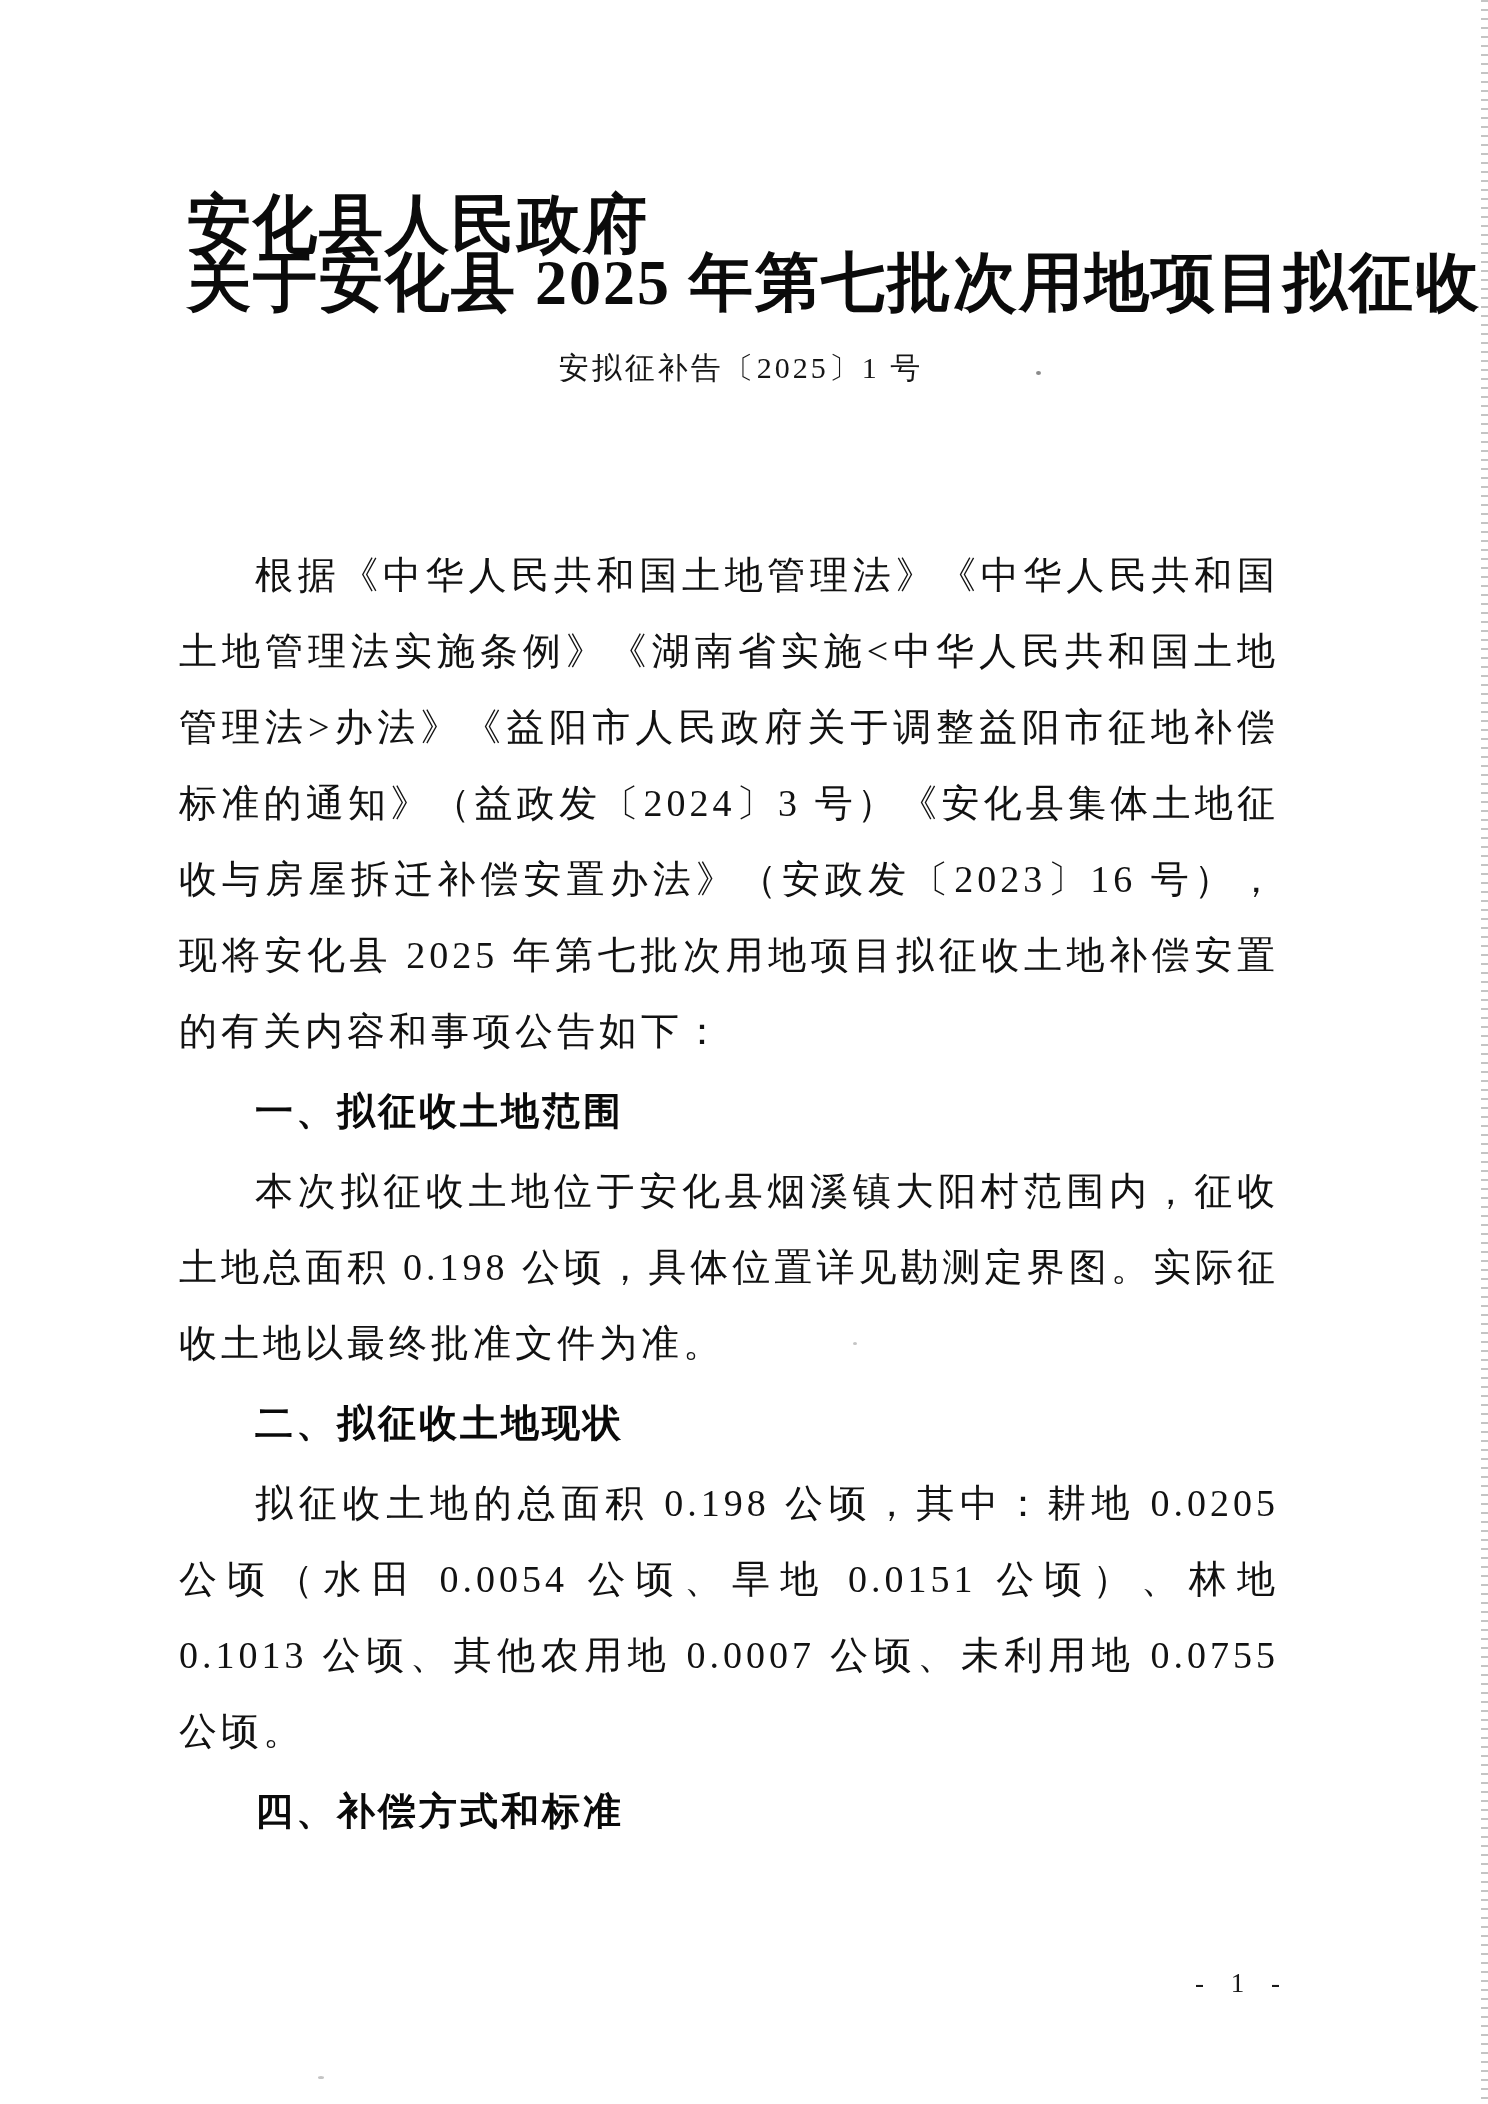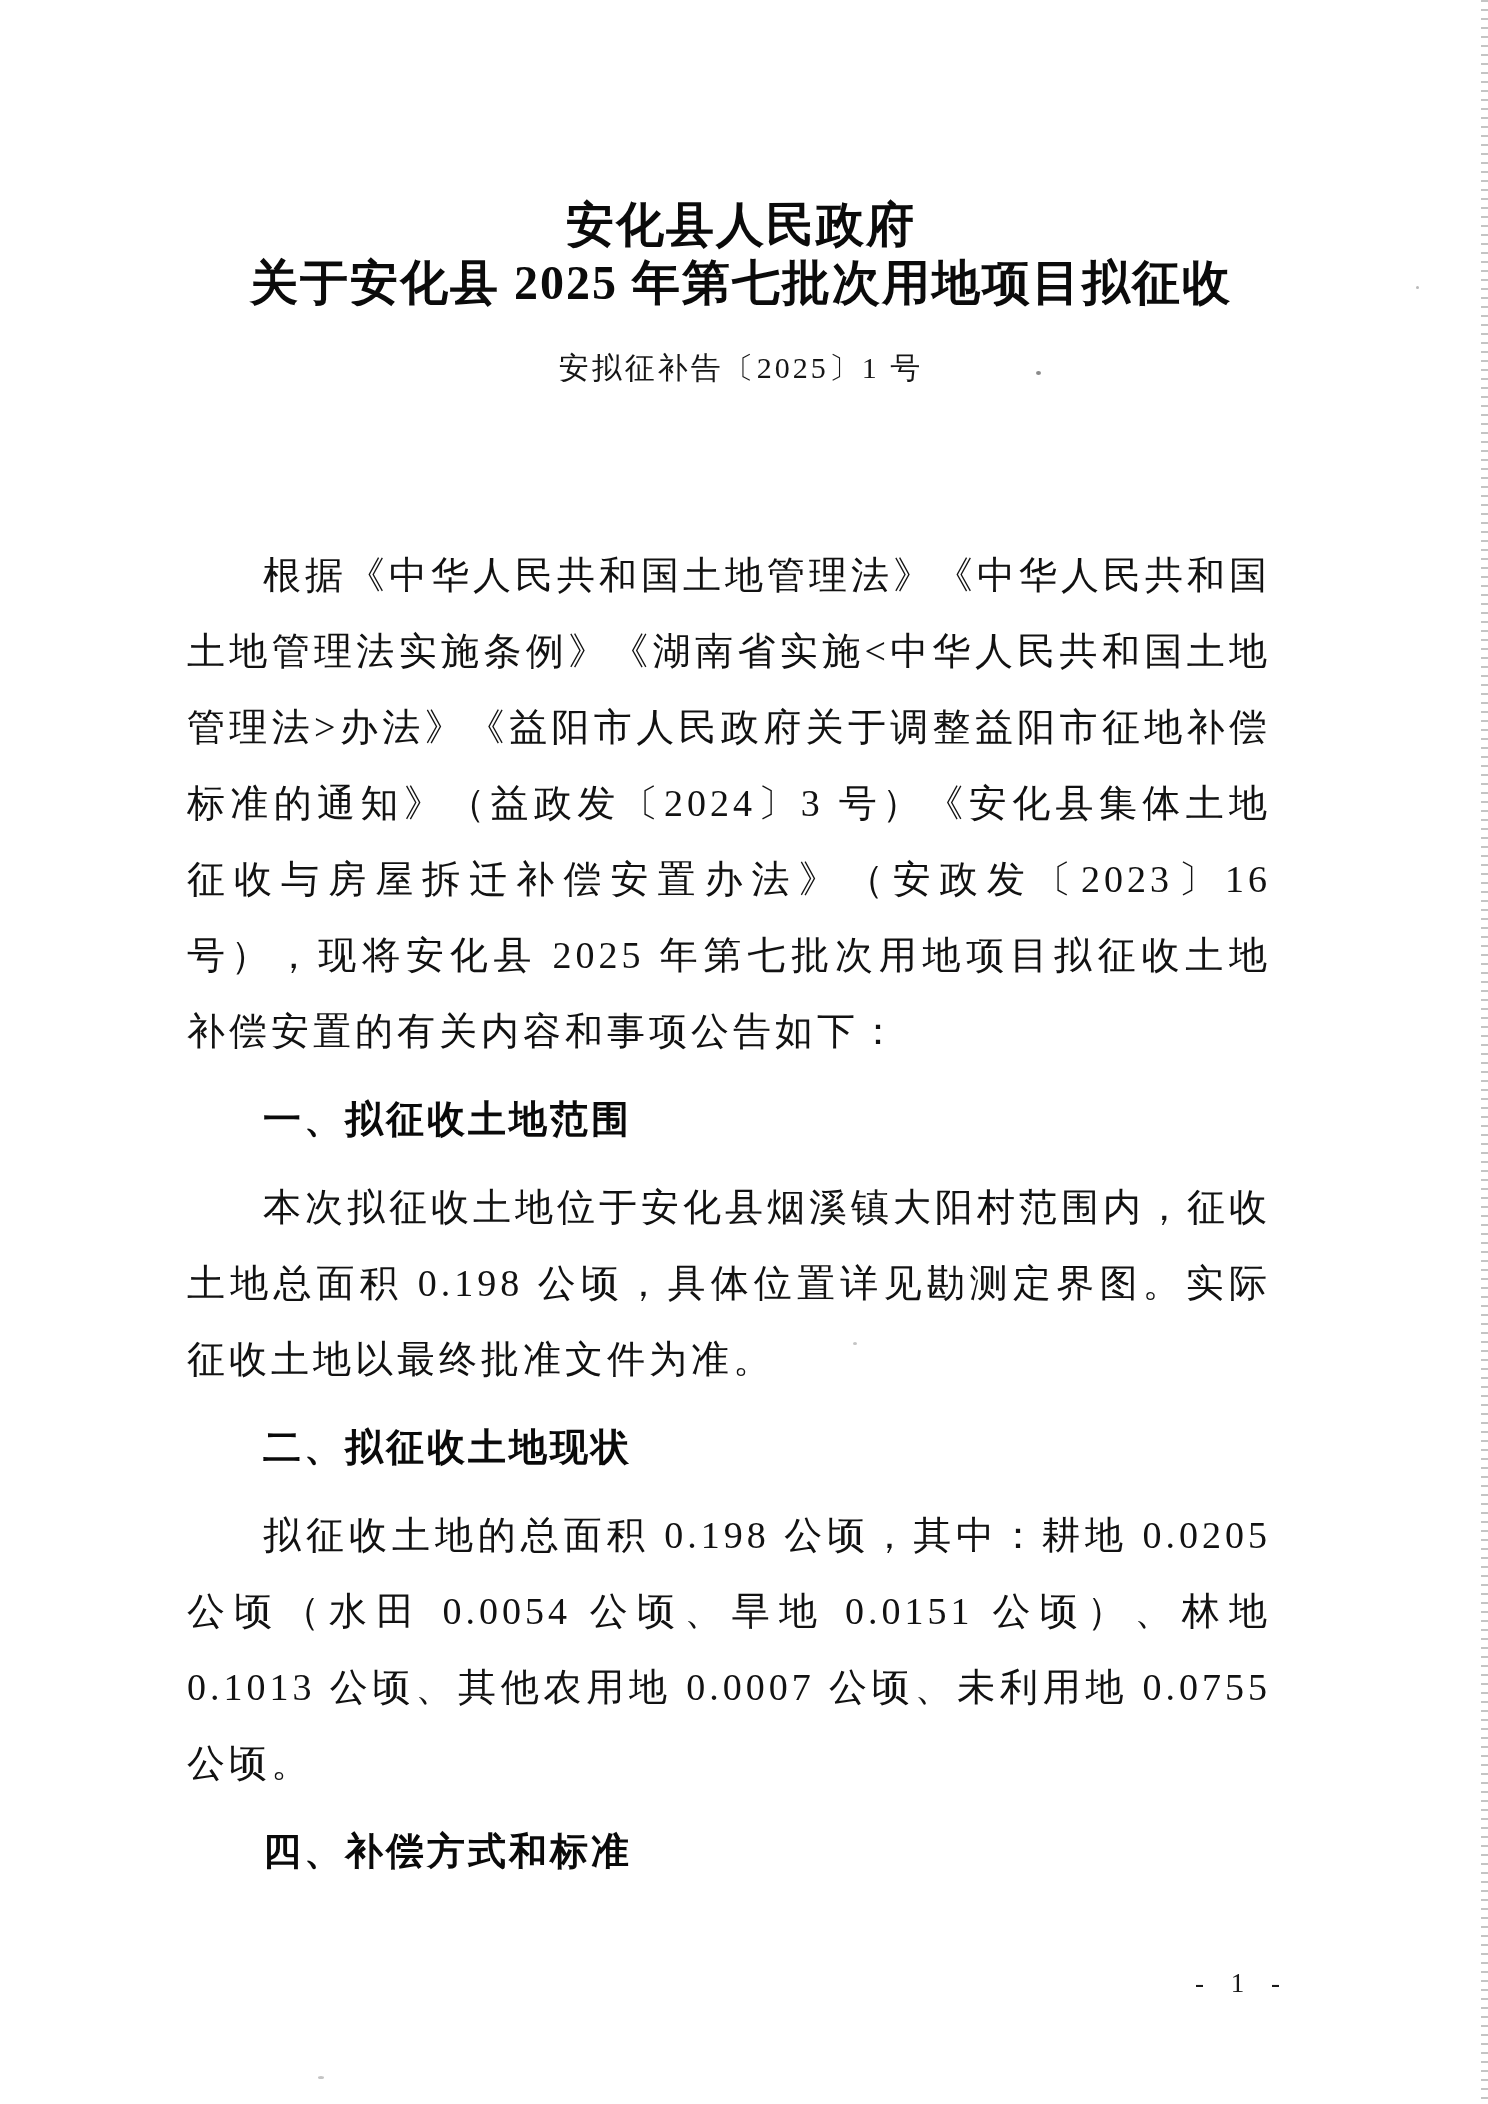--- a/index.html
+++ b/index.html
@@ -18,23 +18,22 @@
   }
   .content {
     position: absolute;
     left: 175px;
     top: 196px;
     width: 1108px;
   }
   .title-block {
     position: relative;
     left: 12px;
-    text-align: center;
     font-weight: bold;
-    font-size: 48px;
+    font-size: 64px;
     line-height: 58px;
     letter-spacing: 2px;
     color: #0b0b0b;
   }
   .title-line { display: block; white-space: nowrap; }
   .doc-number {
     position: relative;
     left: 12px;
     margin-top: 36px;
     text-align: center;
@@ -44,21 +43,21 @@
   }
   .doc-body {
     margin-top: 148px;
     font-size: 38px;
     line-height: 76px;
     letter-spacing: 4px;
     text-align: justify;
     color: #121212;
   }
   .para {
-    margin: 12px;
+    margin: 4px;
     text-indent: 2em;
   }
   .para.heading {
     font-family: "Liberation Sans", "DejaVu Sans", sans-serif;
     font-weight: bold;
     letter-spacing: 3px;
     color: #0a0a0a;
   }
   .page-number {
     position: absolute;

